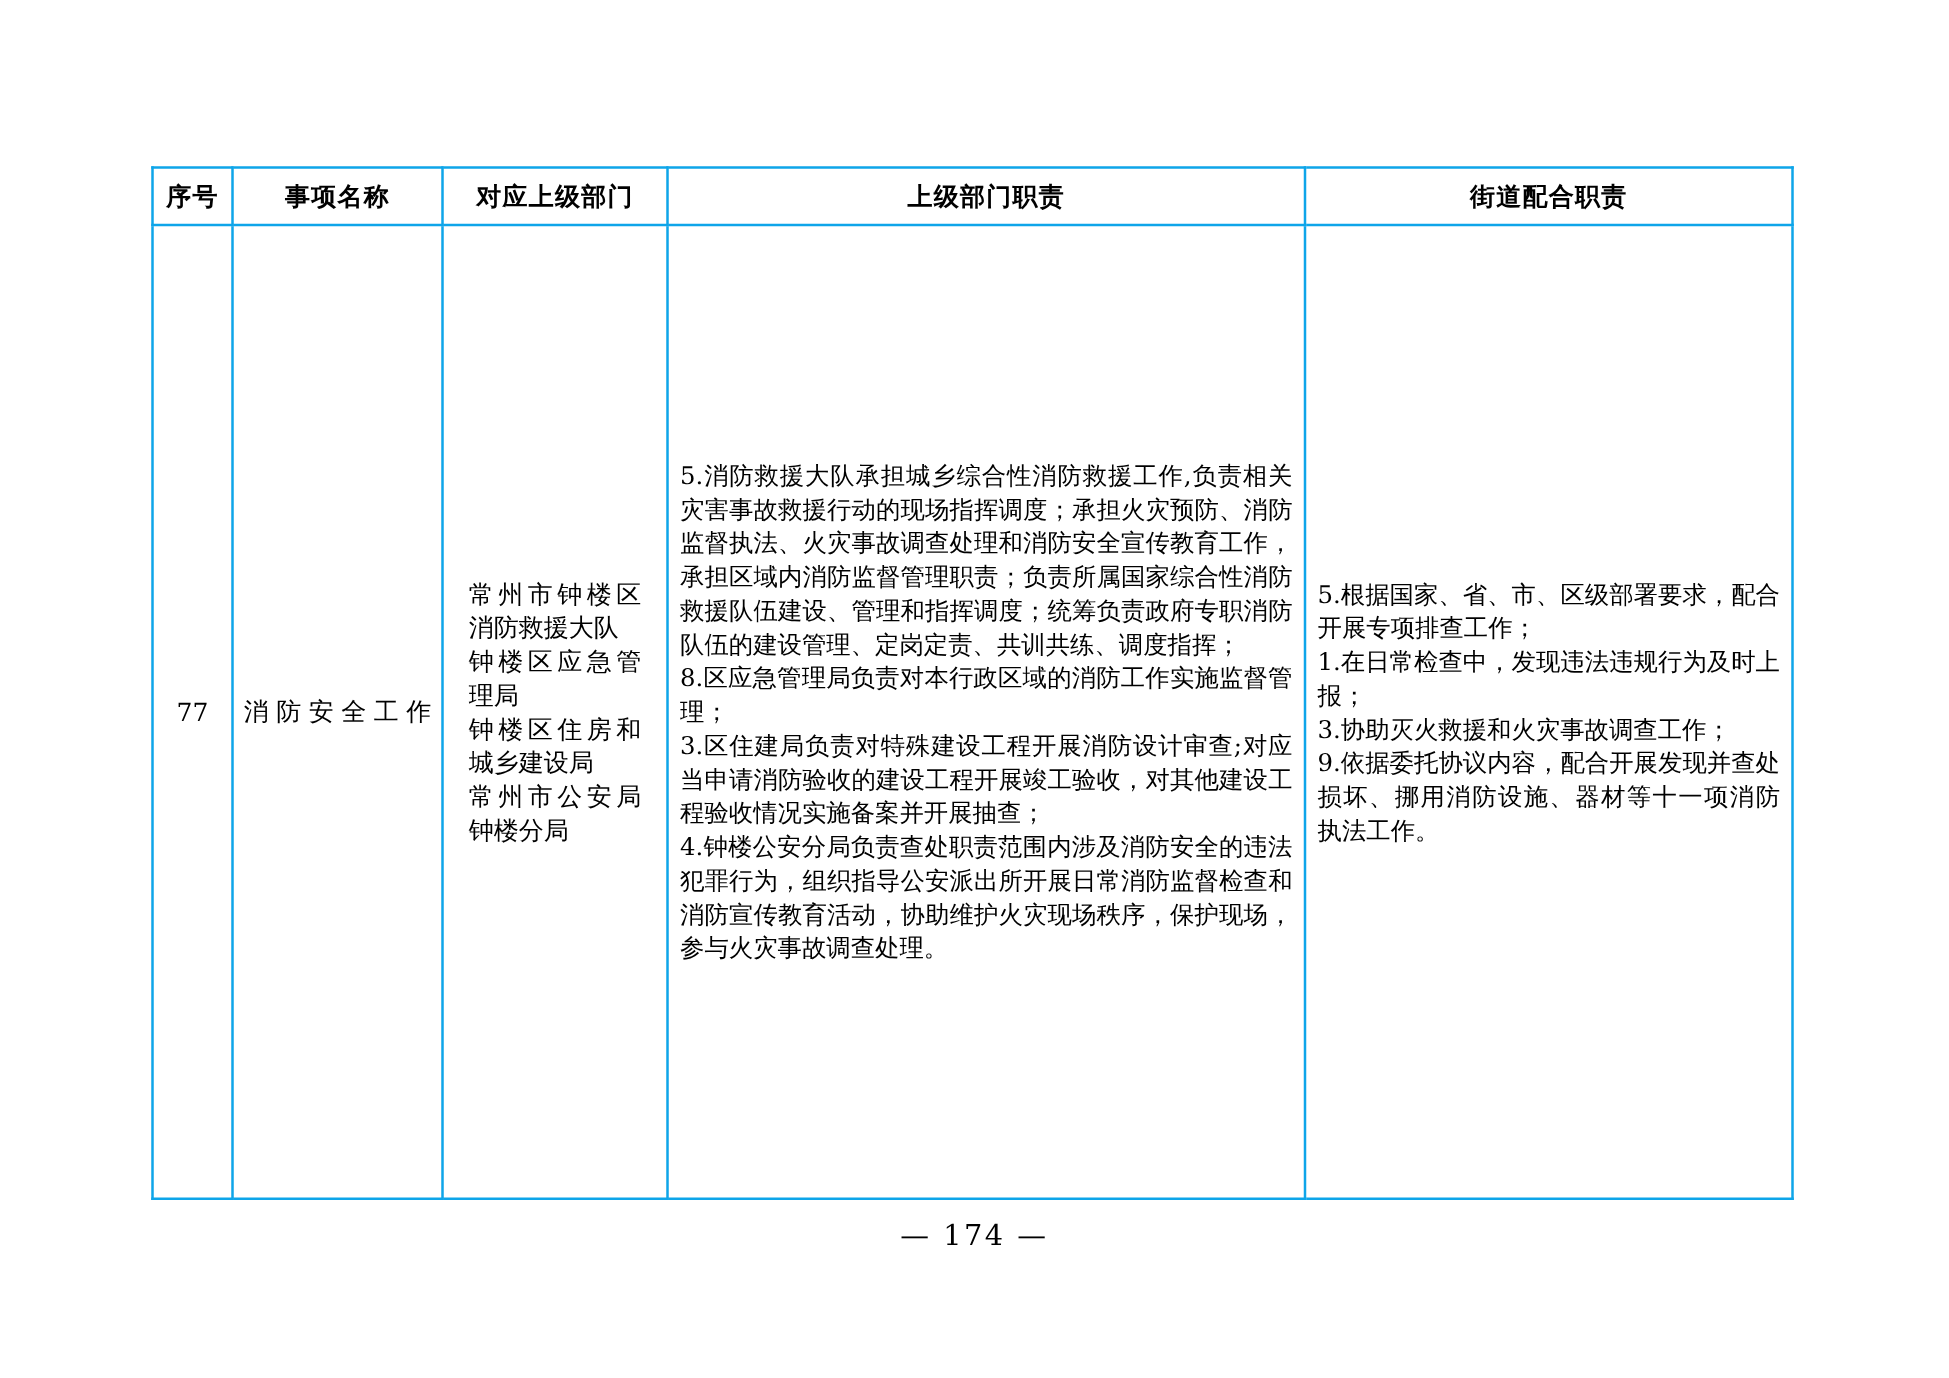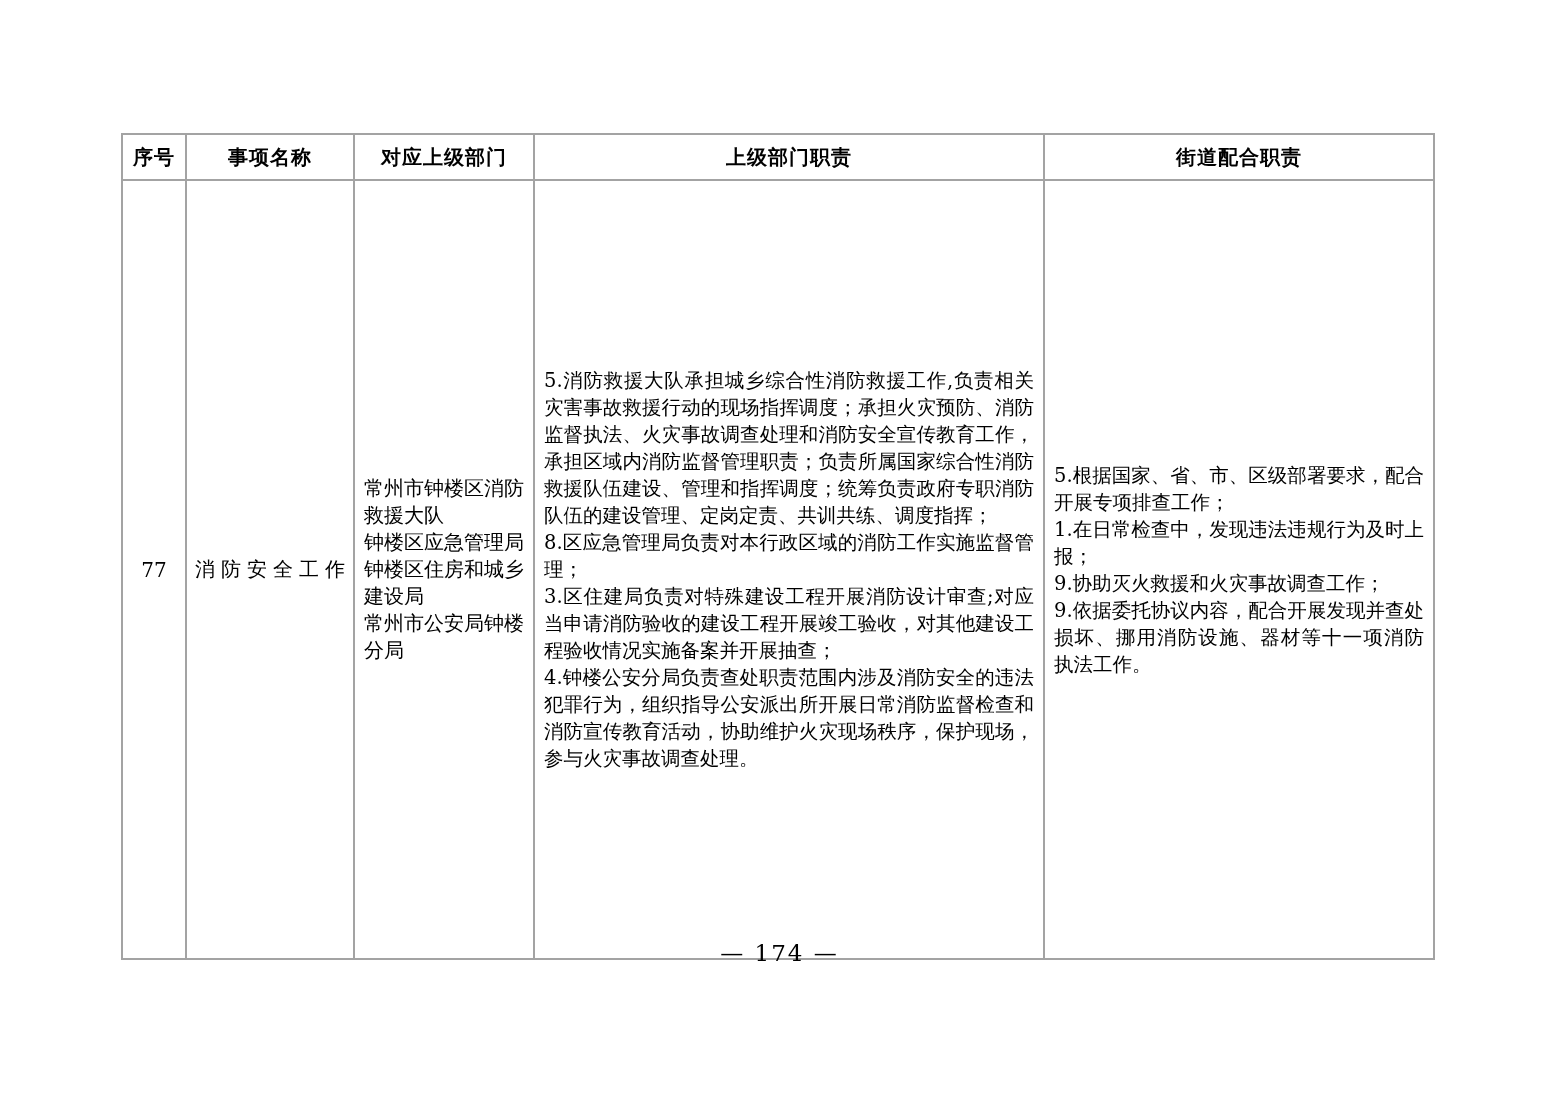--- a/index.html
+++ b/index.html
@@ -17,21 +17,21 @@
   table.grid {
     position: absolute;
     left: 121px;
     top: 133px;
     width: 1312px;
     border-collapse: collapse;
     table-layout: fixed;
   }
   table.grid th,
   table.grid td {
-    border: 2px solid #a3a3a3;
+    border: 2px solid #0ea5e9;
     vertical-align: middle;
     overflow: hidden;
   }
   tr.header-row { height: 46px; }
   tr.body-row   { height: 779px; }
 
   th.col-header {
     font-family: "Liberation Sans", sans-serif;
     font-weight: bold;
     font-size: 20px;
@@ -44,42 +44,42 @@
     font-size: 20px;
   }
   td.c-item { padding: 16px 8px; }
   td.c-item .distribute {
     font-size: 20px;
     text-align: justify;
     text-align-last: justify;
     line-height: 27px;
   }
   td.c-depts {
-    padding: 0 9px;
+    padding: 0 20px;
     font-size: 20px;
     line-height: 27px;
     margin-top: 11px;
   }
   td.c-depts .dept {
     text-align: justify;
     text-justify: inter-character;
   }
   td.c-duty {
     padding: 0 9px;
     font-size: 19.5px;
     line-height: 27px;
   }
   td.c-duty .para {
     text-align: justify;
     text-justify: inter-character;
   }
 
   .footer {
     position: absolute;
-    top: 940px;
+    top: 976px;
     left: 0;
     width: 100%;
     text-align: center;
     font-size: 23px;
     font-family: "DejaVu Serif", serif;
     letter-spacing: 2px;
   }
 </style>
 </head>
 <body>
@@ -117,21 +117,21 @@
         </td>
         <td class="c-duty">
           <div class="para">5.消防救援大队承担城乡综合性消防救援工作,负责相关灾害事故救援行动的现场指挥调度；承担火灾预防、消防监督执法、火灾事故调查处理和消防安全宣传教育工作，承担区域内消防监督管理职责；负责所属国家综合性消防救援队伍建设、管理和指挥调度；统筹负责政府专职消防队伍的建设管理、定岗定责、共训共练、调度指挥；</div>
           <div class="para">8.区应急管理局负责对本行政区域的消防工作实施监督管理；</div>
           <div class="para">3.区住建局负责对特殊建设工程开展消防设计审查;对应当申请消防验收的建设工程开展竣工验收，对其他建设工程验收情况实施备案并开展抽查；</div>
           <div class="para">4.钟楼公安分局负责查处职责范围内涉及消防安全的违法犯罪行为，组织指导公安派出所开展日常消防监督检查和消防宣传教育活动，协助维护火灾现场秩序，保护现场，参与火灾事故调查处理。</div>
         </td>
         <td class="c-duty">
           <div class="para">5.根据国家、省、市、区级部署要求，配合开展专项排查工作；</div>
           <div class="para">1.在日常检查中，发现违法违规行为及时上报；</div>
-          <div class="para">9.协助灭火救援和火灾事故调查工作；</div>
+          <div class="para">3.协助灭火救援和火灾事故调查工作；</div>
           <div class="para">9.依据委托协议内容，配合开展发现并查处损坏、挪用消防设施、器材等十一项消防执法工作。</div>
         </td>
       </tr>
     </tbody>
   </table>
 
   <div class="footer">— 174 —</div>
 
 </div>
 

